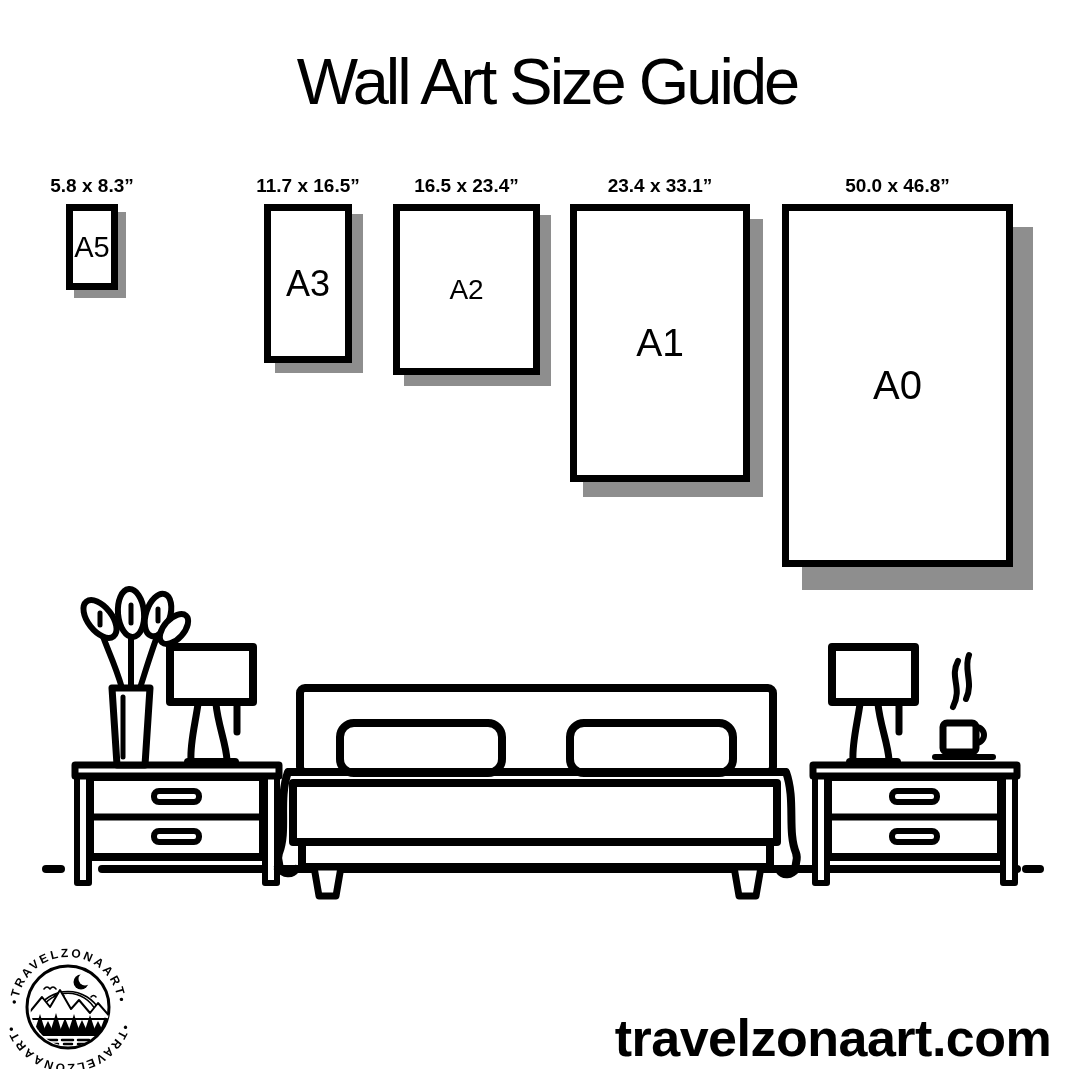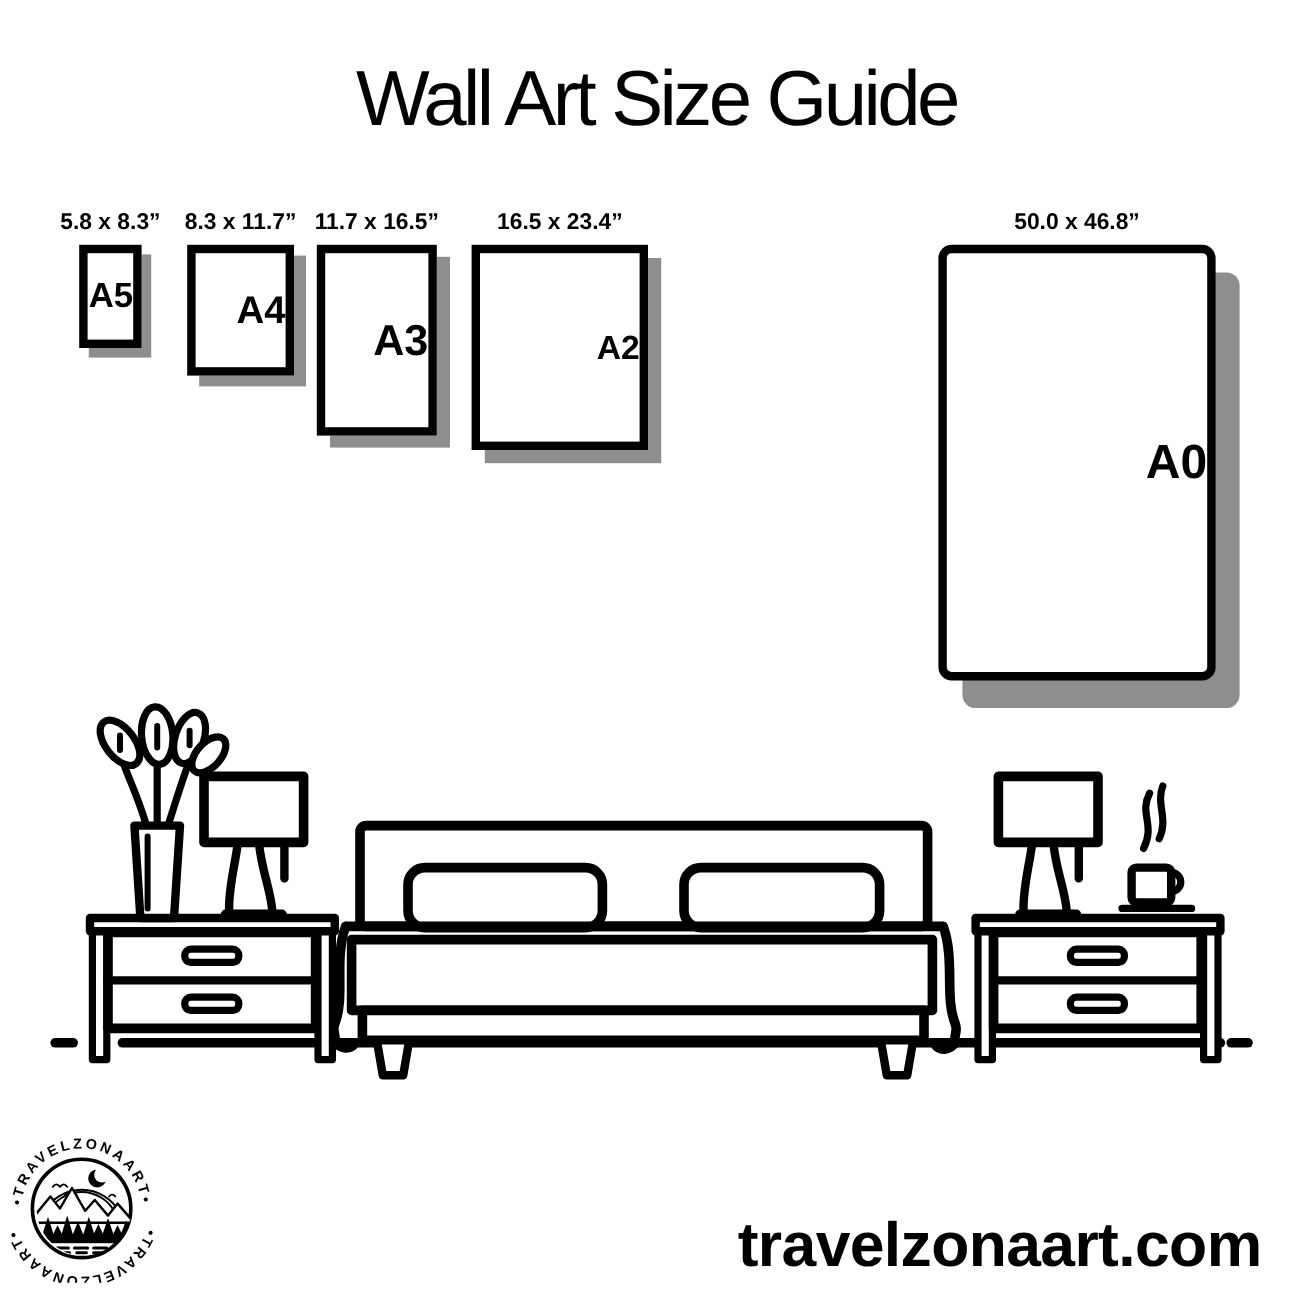--- a/index.html
+++ b/index.html
@@ -10,39 +10,39 @@
   .page-title {
     position:absolute; left:14px; right:0; top:46px;
     text-align:center; font-size:65px; font-weight:400; letter-spacing:-3px;
     color:var(--ink,#000); line-height:1.1; white-space:nowrap;
   }
 
   .size-item { position:absolute; }
   .size-box {
     width:100%; height:100%;
     border:7px solid var(--ink,#000); background:var(--paper,#fff);
-    display:flex; align-items:center; justify-content:flex-end;
-    font-weight:700; color:var(--ink,#000);
+    display:flex; align-items:center; justify-content:center;
+    font-weight:400; color:var(--ink,#000);
   }
   .size-dims {
     position:absolute; bottom:calc(100% + 7px); left:50%; transform:translateX(-50%);
     white-space:nowrap; font-size:19px; font-weight:700; color:var(--ink,#000);
   }
   .sz-a5 { left:66px;  top:204px; width:52px;  height:86px;  }
   .sz-a5 .size-box { box-shadow:8px 8px 0 var(--shadow,#8e8e8e); font-size:29px; }
   .sz-a4 { left:156px; top:204px; width:89px;  height:109px; }
   .sz-a4 .size-box { box-shadow:10px 9px 0 var(--shadow,#8e8e8e); font-size:32px; }
-  .sz-a3 { left:264px; top:204px; width:100px; height:159px; }
+  .sz-a3 { left:264px; top:204px; width:88px; height:159px; }
   .sz-a3 .size-box { box-shadow:11px 10px 0 var(--shadow,#8e8e8e); font-size:36px; }
   .sz-a2 { left:393px; top:204px; width:147px; height:171px; }
   .sz-a2 .size-box { box-shadow:11px 11px 0 var(--shadow,#8e8e8e); font-size:28px; }
   .sz-a1 { left:570px; top:204px; width:180px; height:278px; }
   .sz-a1 .size-box { box-shadow:13px 15px 0 var(--shadow,#8e8e8e); font-size:39px; }
   .sz-a0 { left:782px; top:204px; width:231px; height:363px; }
-  .sz-a0 .size-box { box-shadow:20px 23px 0 var(--shadow,#8e8e8e); font-size:40px;border-radius:11px; }
+  .sz-a0 .size-box { box-shadow:20px 23px 0 var(--shadow,#8e8e8e); font-size:40px; }
 
   .illustration { position:absolute; left:30px; top:585px; width:1020px; height:330px; }
   .ln  { stroke:var(--ink,#000); fill:none; stroke-linecap:round; stroke-linejoin:round; }
   .fw  { fill:var(--paper,#fff); stroke:var(--ink,#000); stroke-linejoin:round; }
   .fi  { fill:var(--ink,#000); stroke:none; }
 
   .brand-logo { position:absolute; left:6px; top:945px; width:124px; height:124px; }
   .logo-ring { font-family:"Liberation Sans", sans-serif; font-weight:700; font-size:12px; letter-spacing:2.5px; fill:var(--ink,#000); }
   .logo-ring-bottom { letter-spacing:2px; }
 
@@ -58,36 +58,36 @@
 <div class="poster">
 
   <h1 class="page-title">Wall Art Size Guide</h1>
 
   <div class="size-item sz-a5">
     <div class="size-dims">5.8 x 8.3”</div>
     <div class="size-box">
       <span>A5</span>
     </div>
   </div>
-  <div class="size-item sz-a4">
-    <div class="size-dims">8.3 x 11.7”</div>
-    <div class="size-box">
-      <span>A4</span>
-    </div>
-  </div>
   <div class="size-item sz-a3">
     <div class="size-dims">11.7 x 16.5”</div>
     <div class="size-box">
       <span>A3</span>
     </div>
   </div>
   <div class="size-item sz-a2">
     <div class="size-dims">16.5 x 23.4”</div>
     <div class="size-box">
       <span>A2</span>
+    </div>
+  </div>
+  <div class="size-item sz-a1">
+    <div class="size-dims">23.4 x 33.1”</div>
+    <div class="size-box">
+      <span>A1</span>
     </div>
   </div>
   <div class="size-item sz-a0">
     <div class="size-dims">50.0 x 46.8”</div>
     <div class="size-box">
       <span>A0</span>
     </div>
   </div>
 
   <svg class="illustration" viewBox="0 0 1020 330" xmlns="http://www.w3.org/2000/svg" aria-hidden="true">

